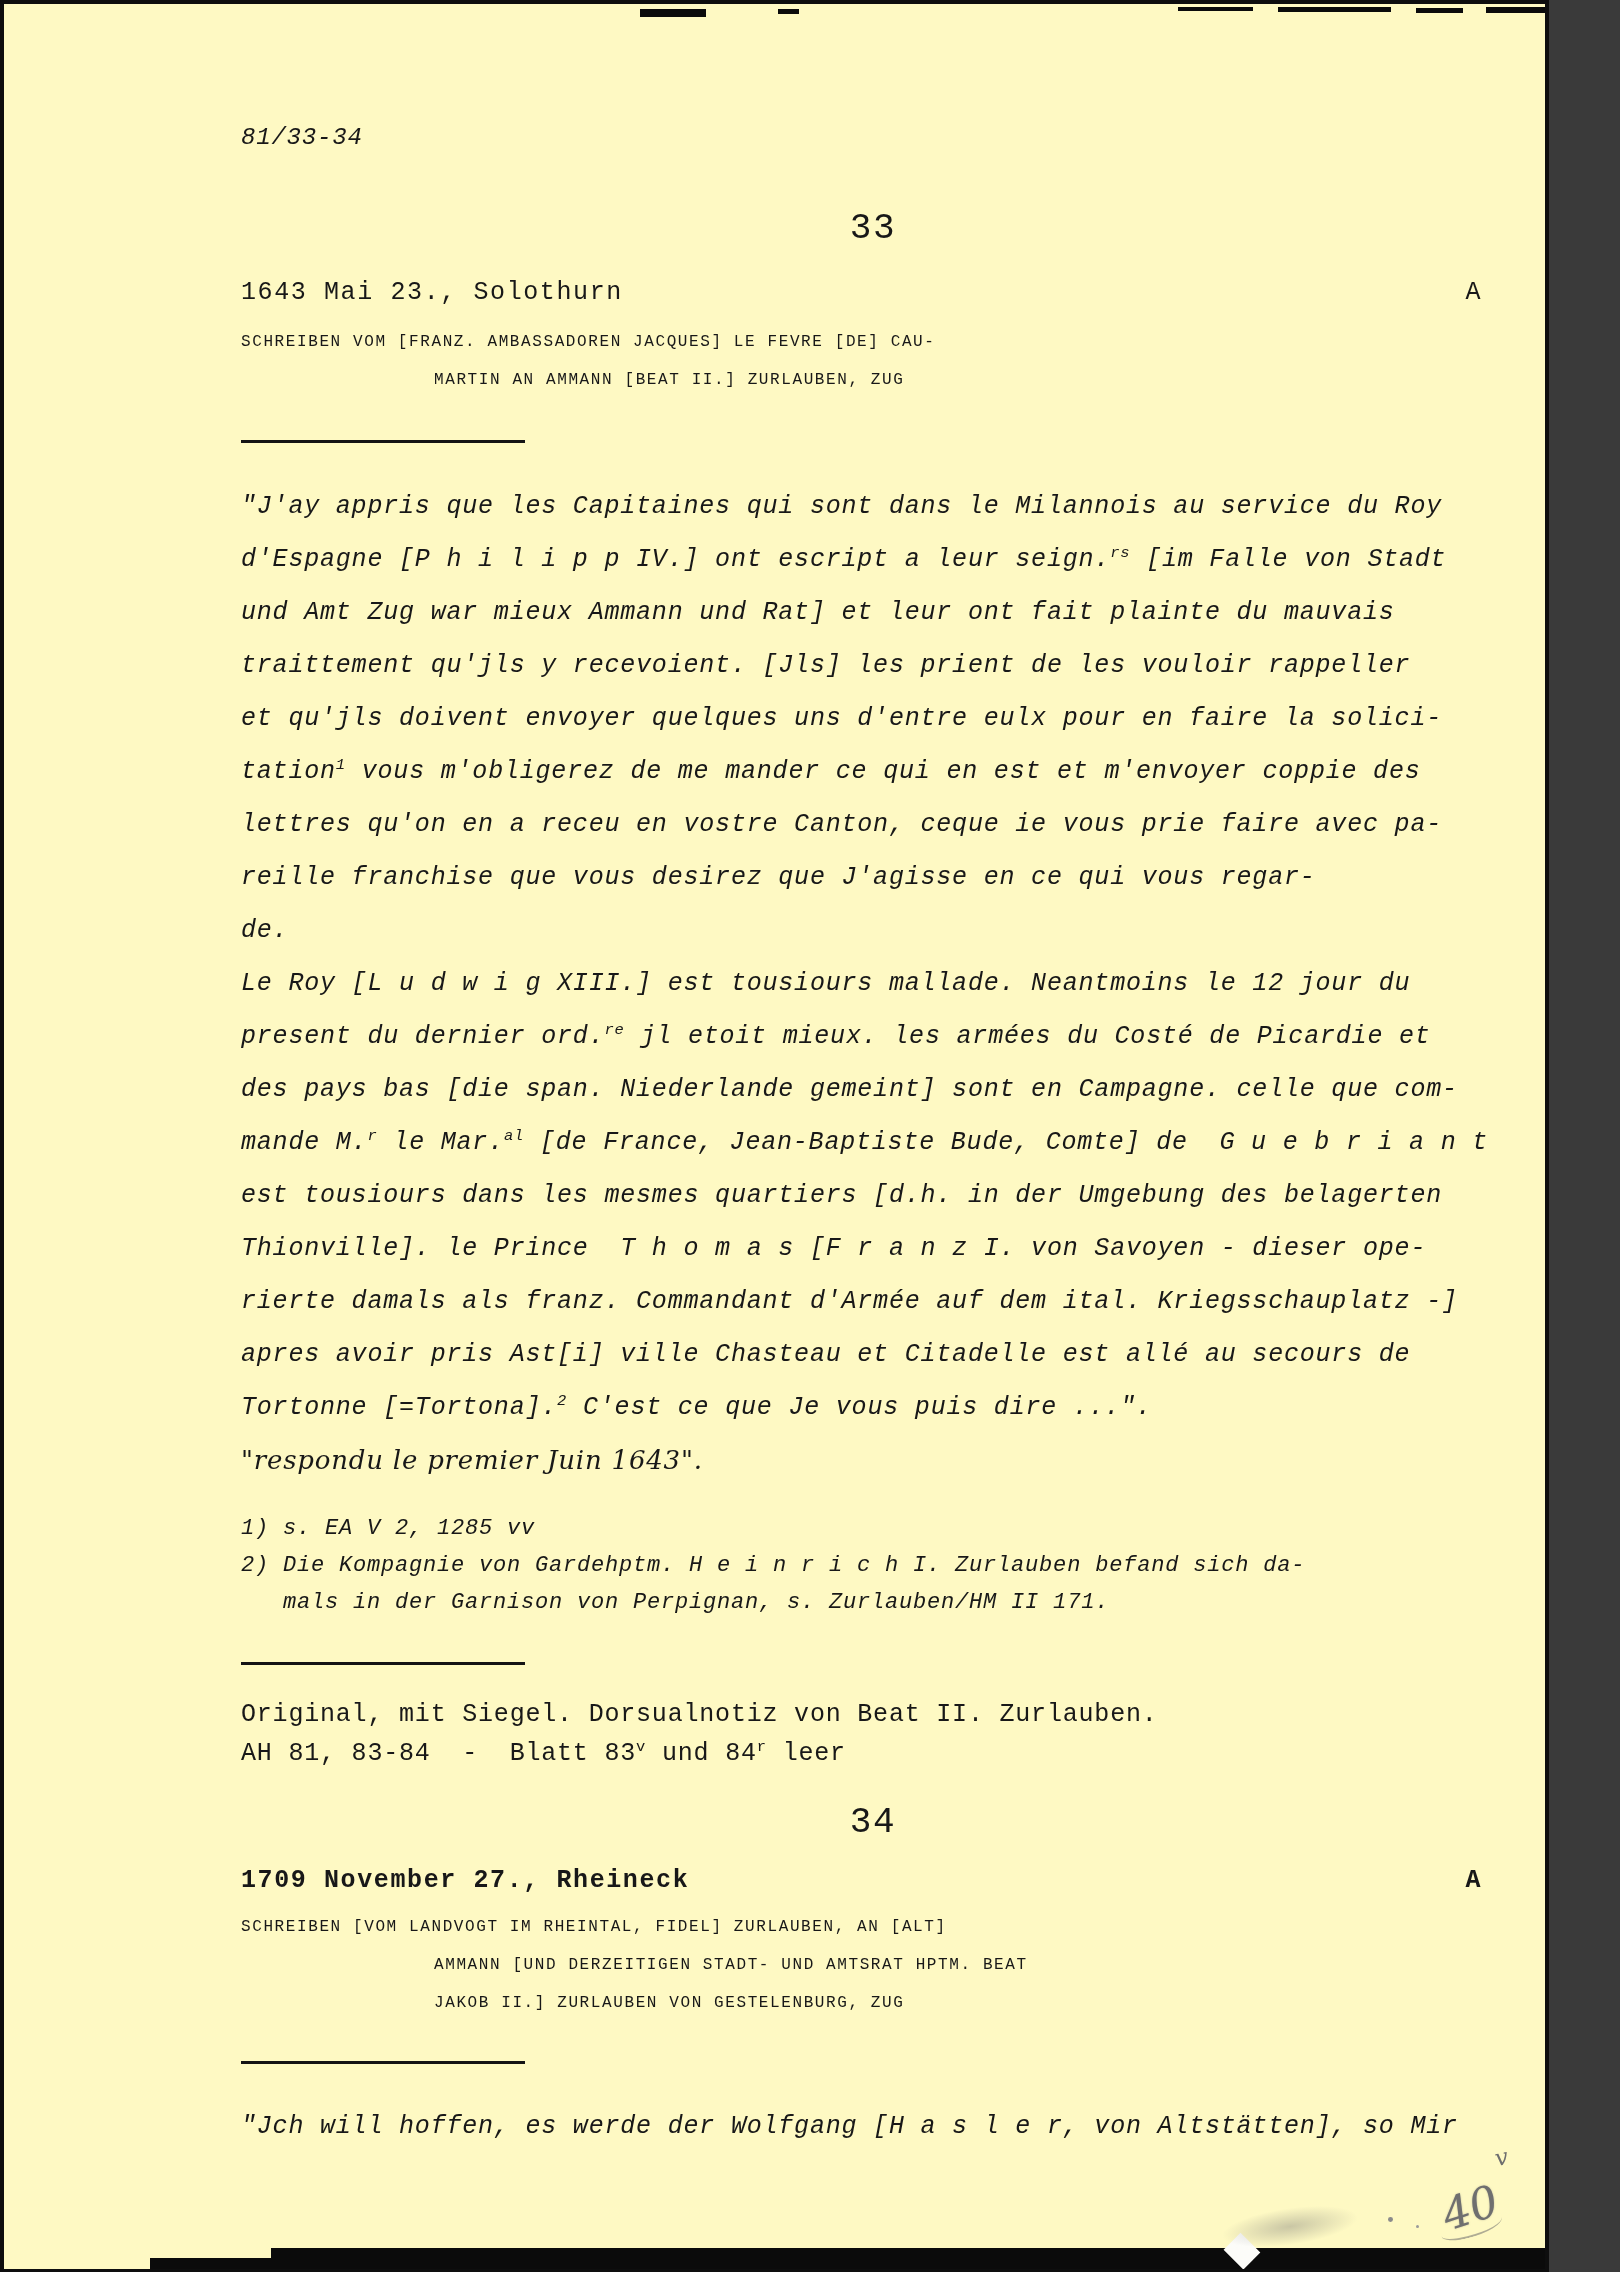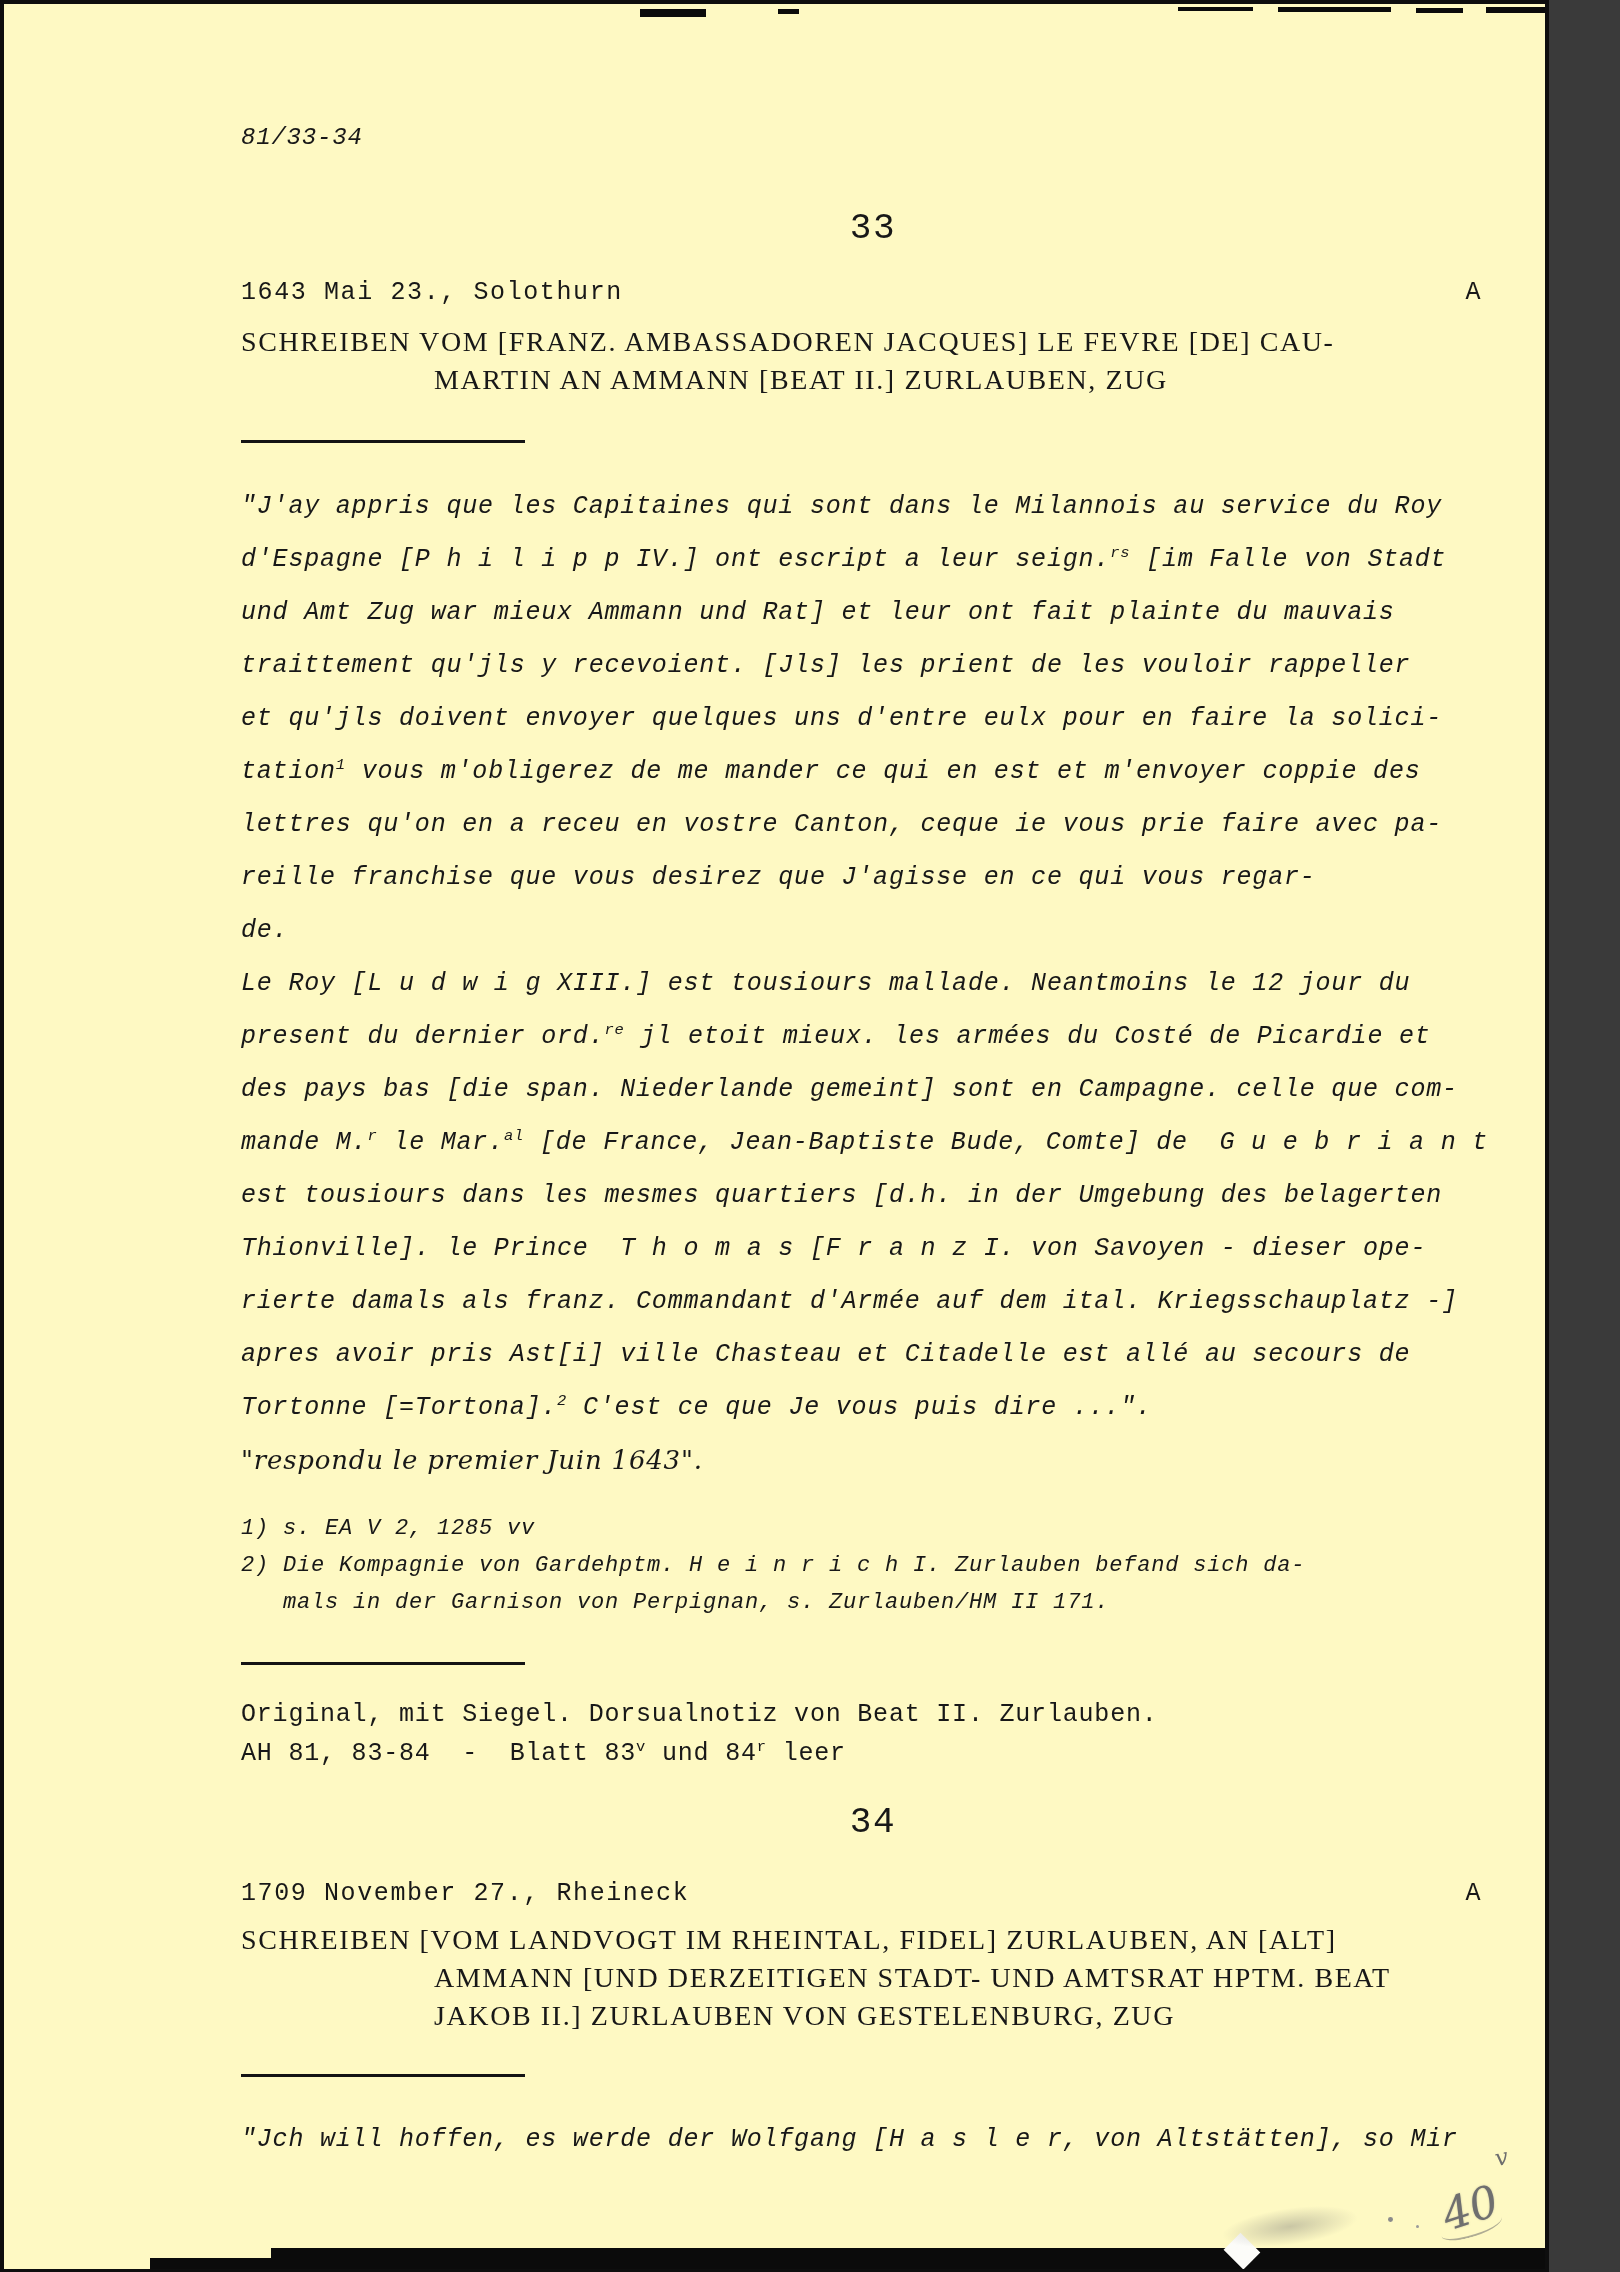--- a/index.html
+++ b/index.html
@@ -18,21 +18,21 @@
   .ref{font-style:italic;font-size:24px;letter-spacing:0.8px;}
 
   .entry-number{
     text-align:center;font-size:36px;letter-spacing:1.6px;margin-top:57px;
   }
   .dateline{
     display:flex;justify-content:space-between;align-items:flex-start;
     font-size:25px;letter-spacing:1.6px;margin-top:29px;
   }
   .dateline .marker{margin-right:23px;}
-  .title{margin-top:16px;font-size:28px;letter-spacing:1.6px;font-family:Liberation Serif, serif;}
+  .title{margin-top:16px;font-size:16px;letter-spacing:1.6px;}
   .title .line{white-space:pre;line-height:38px;}
   .title .line + .line{margin-left:193px;}
 
   .rule{
     width:284px;height:0;border-top:3.2px solid #141414;margin-top:41px;
   }
 
   .body-lines{margin-top:37px;font-style:italic;font-size:25px;letter-spacing:0.8px;}
   .body-lines .line{white-space:pre;line-height:53px;}
 
@@ -41,21 +41,21 @@
     font-style:italic;font-size:26px;letter-spacing:0.8px;line-height:53px;
   }
 
   .footnotes{margin-top:23px;font-style:italic;font-size:22px;letter-spacing:0.8px;}
   .footnotes .line{white-space:pre;line-height:37px;}
 
   .provenance{margin-top:30px;font-size:25px;letter-spacing:0.8px;}
   .provenance .line{white-space:pre;line-height:39px;}
 
   .entry-number.second{margin-top:29px;}
-  .dateline.second{margin-top:36px;}
+  .dateline.second{margin-top:23px;font-weight:bold;}
   .title.second{margin-top:13px;}
   .rule.third{margin-top:39px;}
   .body-lines.second{margin-top:36px;}
 
   sup{font-size:0.62em;line-height:0;vertical-align:baseline;position:relative;top:-0.55em;}
 
   
   .artifact{position:absolute;background:#0b0b0b;}
   .tmark-a{left:636px;top:4.9px;width:66px;height:8px;}
   .tmark-b{left:774px;top:4.9px;width:21px;height:4.9px;}

